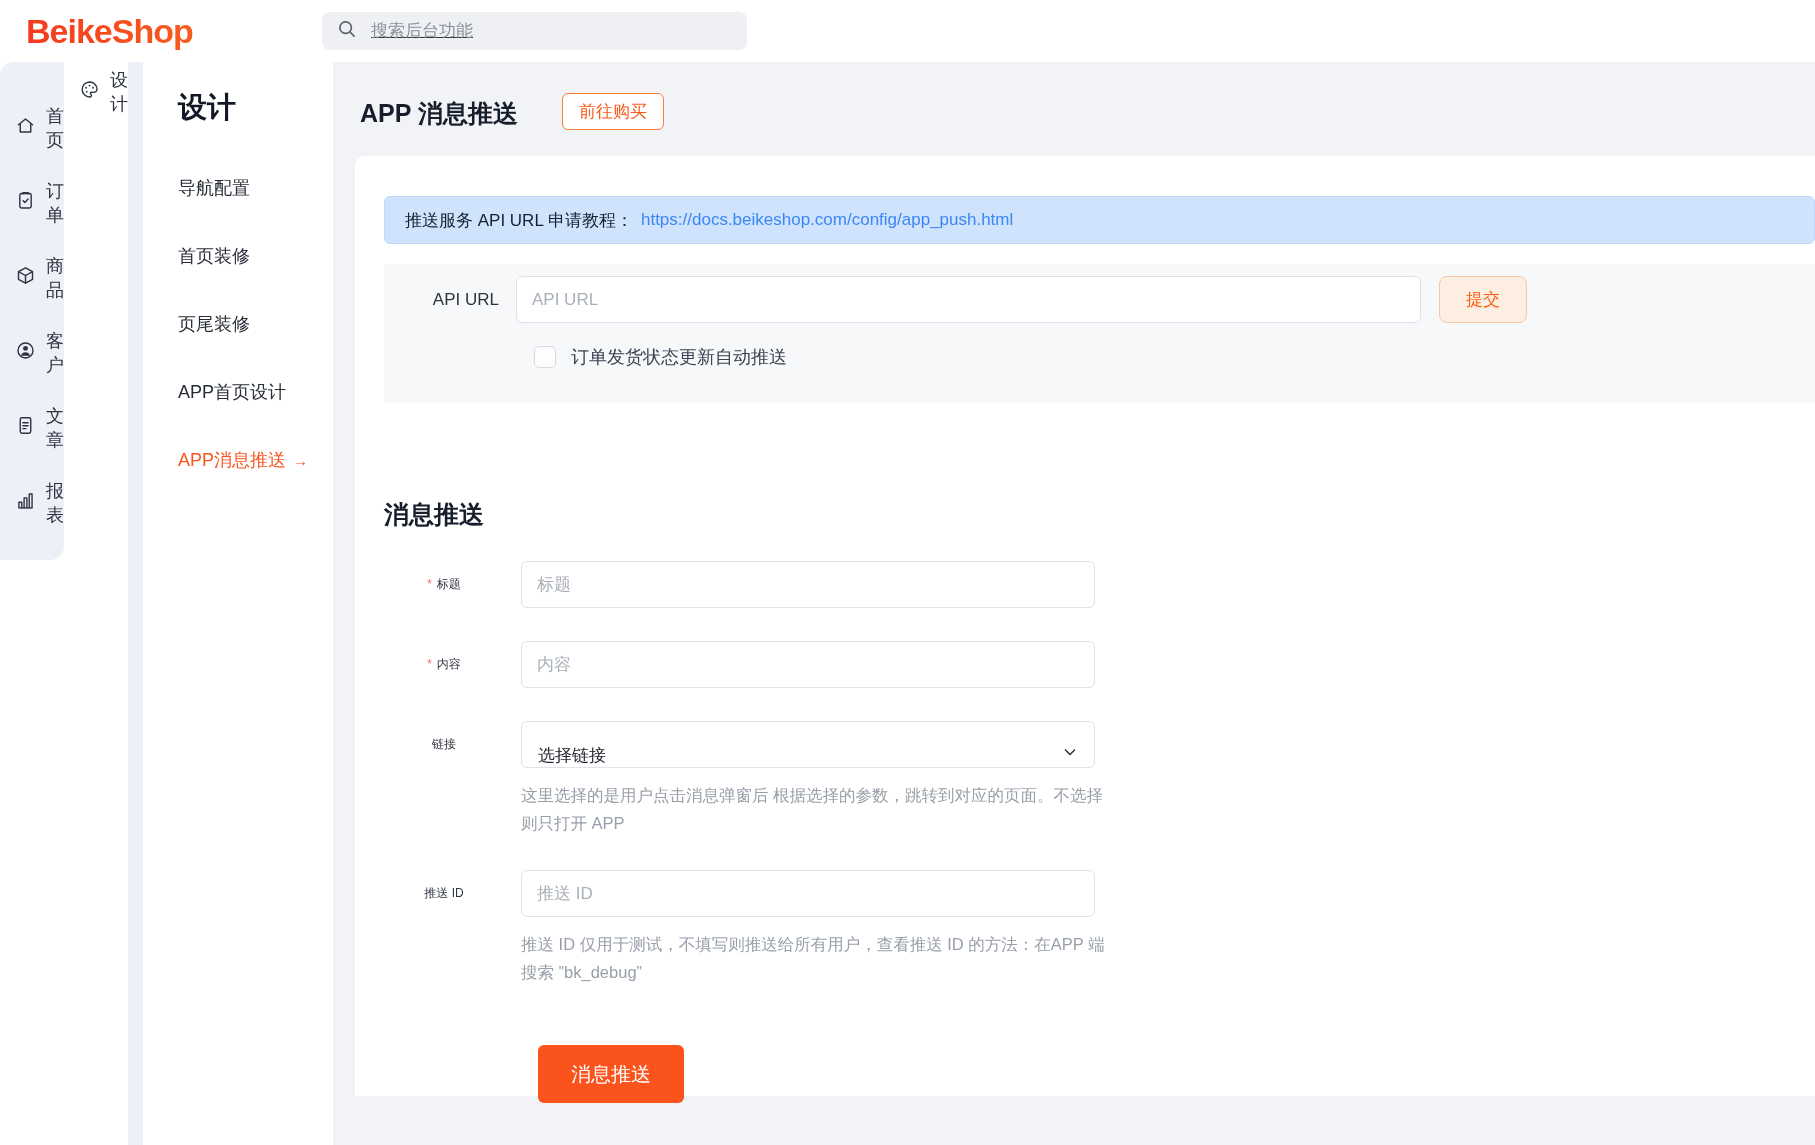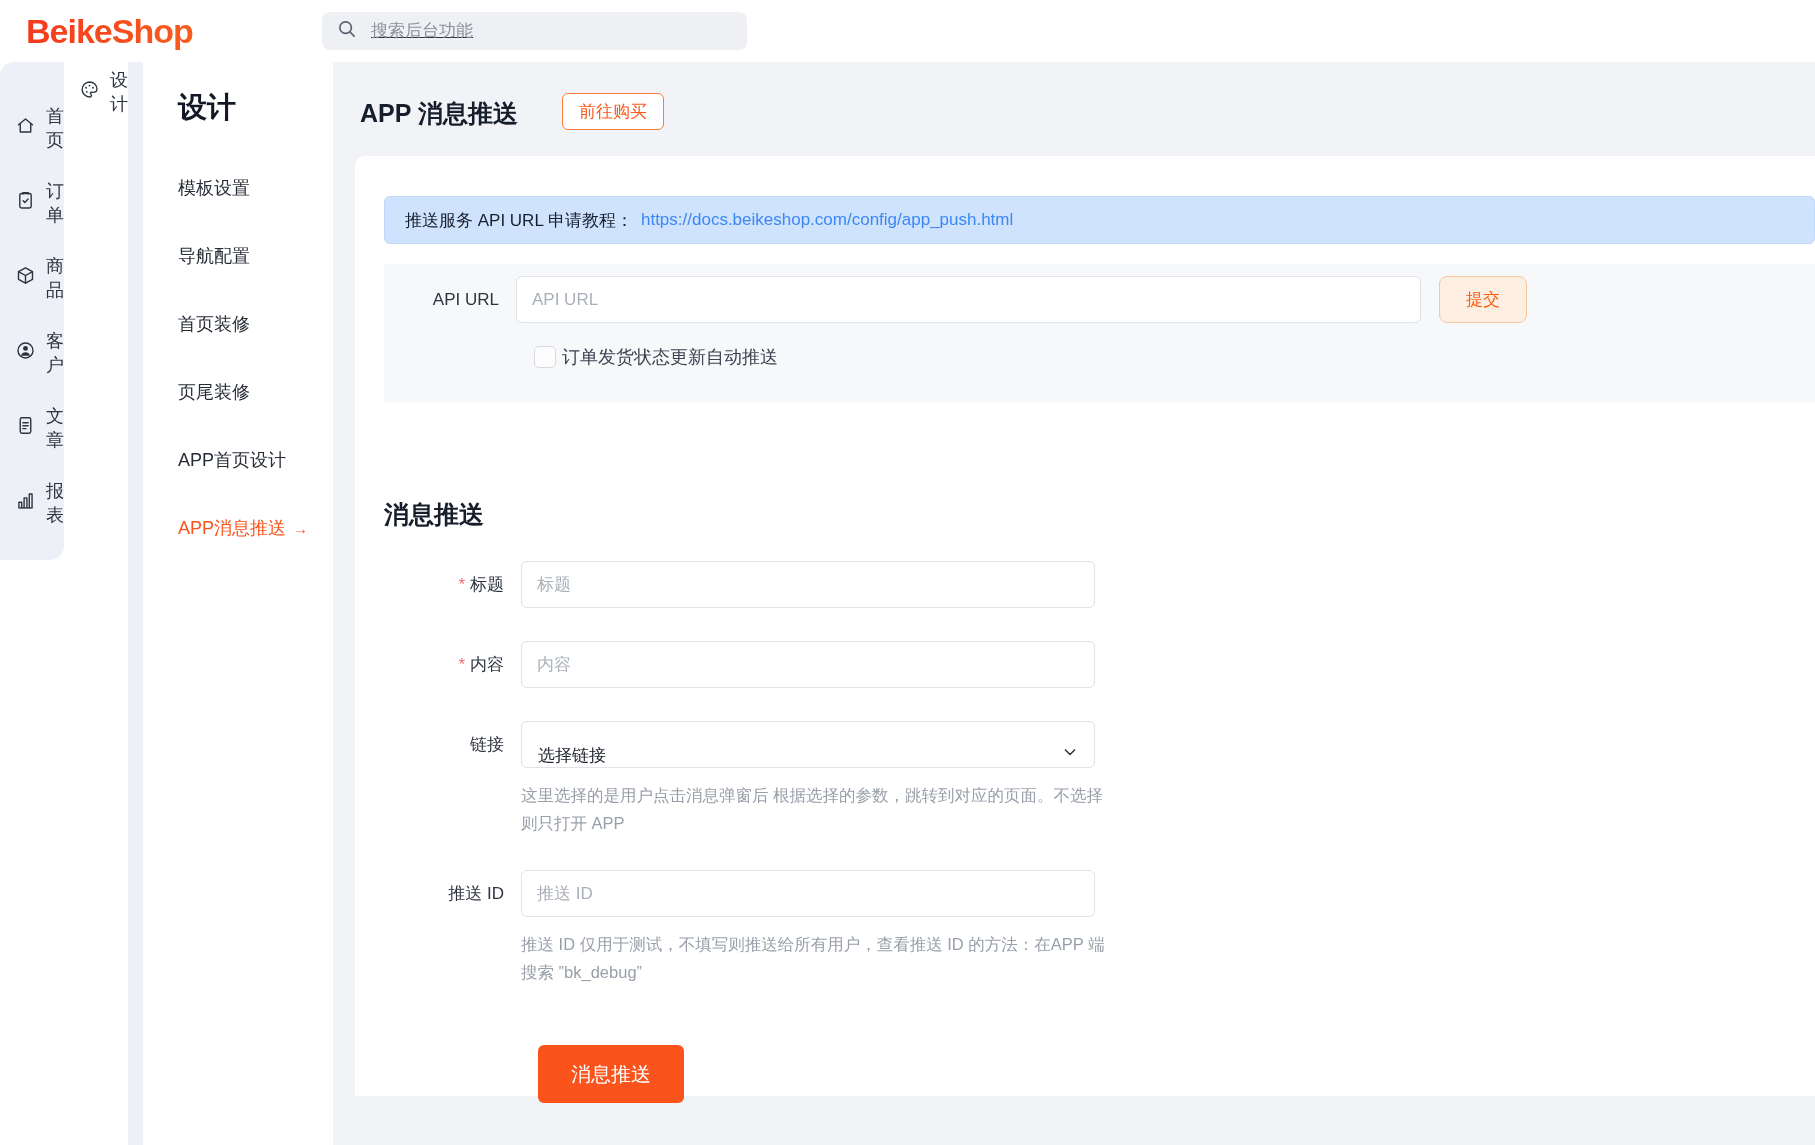--- a/index.html
+++ b/index.html
@@ -63,30 +63,30 @@
   .panel { margin-top:20px; background:#f7f8f9; padding:12px 0 34px 0; }
   .api-row { display:flex; align-items:center; }
   .api-label { width:132px; text-align:right; padding-right:17px; font-size:17px; color:#2e3440; }
   .tinput { height:47px; border:1px solid #dfe2e8; border-radius:6px; padding:0 15px;
             font-size:17px; color:#333; background:#fff; font-family:inherit; outline:none; }
   .tinput::placeholder { color:#aab0b8; }
   .api-input { width:905px; }
   .submit-btn { margin-left:18px; width:88px; height:47px; background:#fdeee2;
                 border:1px solid #f9c6a2; color:#f95d15; border-radius:8px; font-size:17px;
                 cursor:pointer; font-family:inherit; }
-  .check-row { margin-top:22px; margin-left:150px; display:flex; align-items:center; gap:6px; }
+  .check-row { margin-top:22px; margin-left:150px; display:flex; align-items:center; gap:15px; }
   .checkbox { width:22px; height:22px; border:1px solid #d5dae2; border-radius:5px;
               background:#fdfdfe; cursor:pointer; flex:none; }
   .check-label { font-size:18px; color:#3a4150; }
 
   .section-heading { margin-top:95px; font-size:25px; font-weight:bold; color:#161d2b; }
 
   .form { margin-top:30px; }
   .frow { display:flex; margin-bottom:33px; }
-  .flabel { width:137px; flex:none; text-align:right; padding-right:17px; font-size:17px;
+  .flabel { width:137px; flex:none; text-align:center; padding-right:17px; font-size:12px;
             color:#2e3440; line-height:47px; white-space:nowrap; }
   .req { color:#f56c6c; margin-right:5px; }
   .finput { width:574px; }
   .fselect { width:574px; height:47px; border:1px solid #dfe2e8; border-radius:6px;
              background:#fff; display:flex; align-items:flex-end; justify-content:space-between;
              padding:0 14px 0 16px; font-size:17px; color:#20242e; cursor:pointer; }
   .fhelp { margin-top:13px; font-size:16.5px; color:#989fa9; line-height:28px; max-width:588px; }
   .push-btn { margin-left:154px; margin-top:26px; width:146px; height:58px; background:#fa541c;
               color:#fff; font-size:20px; border:none; border-radius:6px; cursor:pointer;
               font-family:inherit; }
@@ -214,21 +214,20 @@
             <circle cx="12" cy="16.7" r="1.05" fill="#2c3342" stroke="none"></circle>
           </svg>
         </span>
         <span>帮助</span>
       </div>
     </div>
   </div>
 
   <div class="submenu">
     <div class="submenu-title">设计</div>
-    <div class="submenu-item">模板设置</div>
     <div class="submenu-item">导航配置</div>
     <div class="submenu-item">首页装修</div>
     <div class="submenu-item">页尾装修</div>
     <div class="submenu-item">APP首页设计</div>
     <div class="submenu-item active">
       <span>APP消息推送</span>
       <span class="arrow">→</span>
     </div>
   </div>
 

